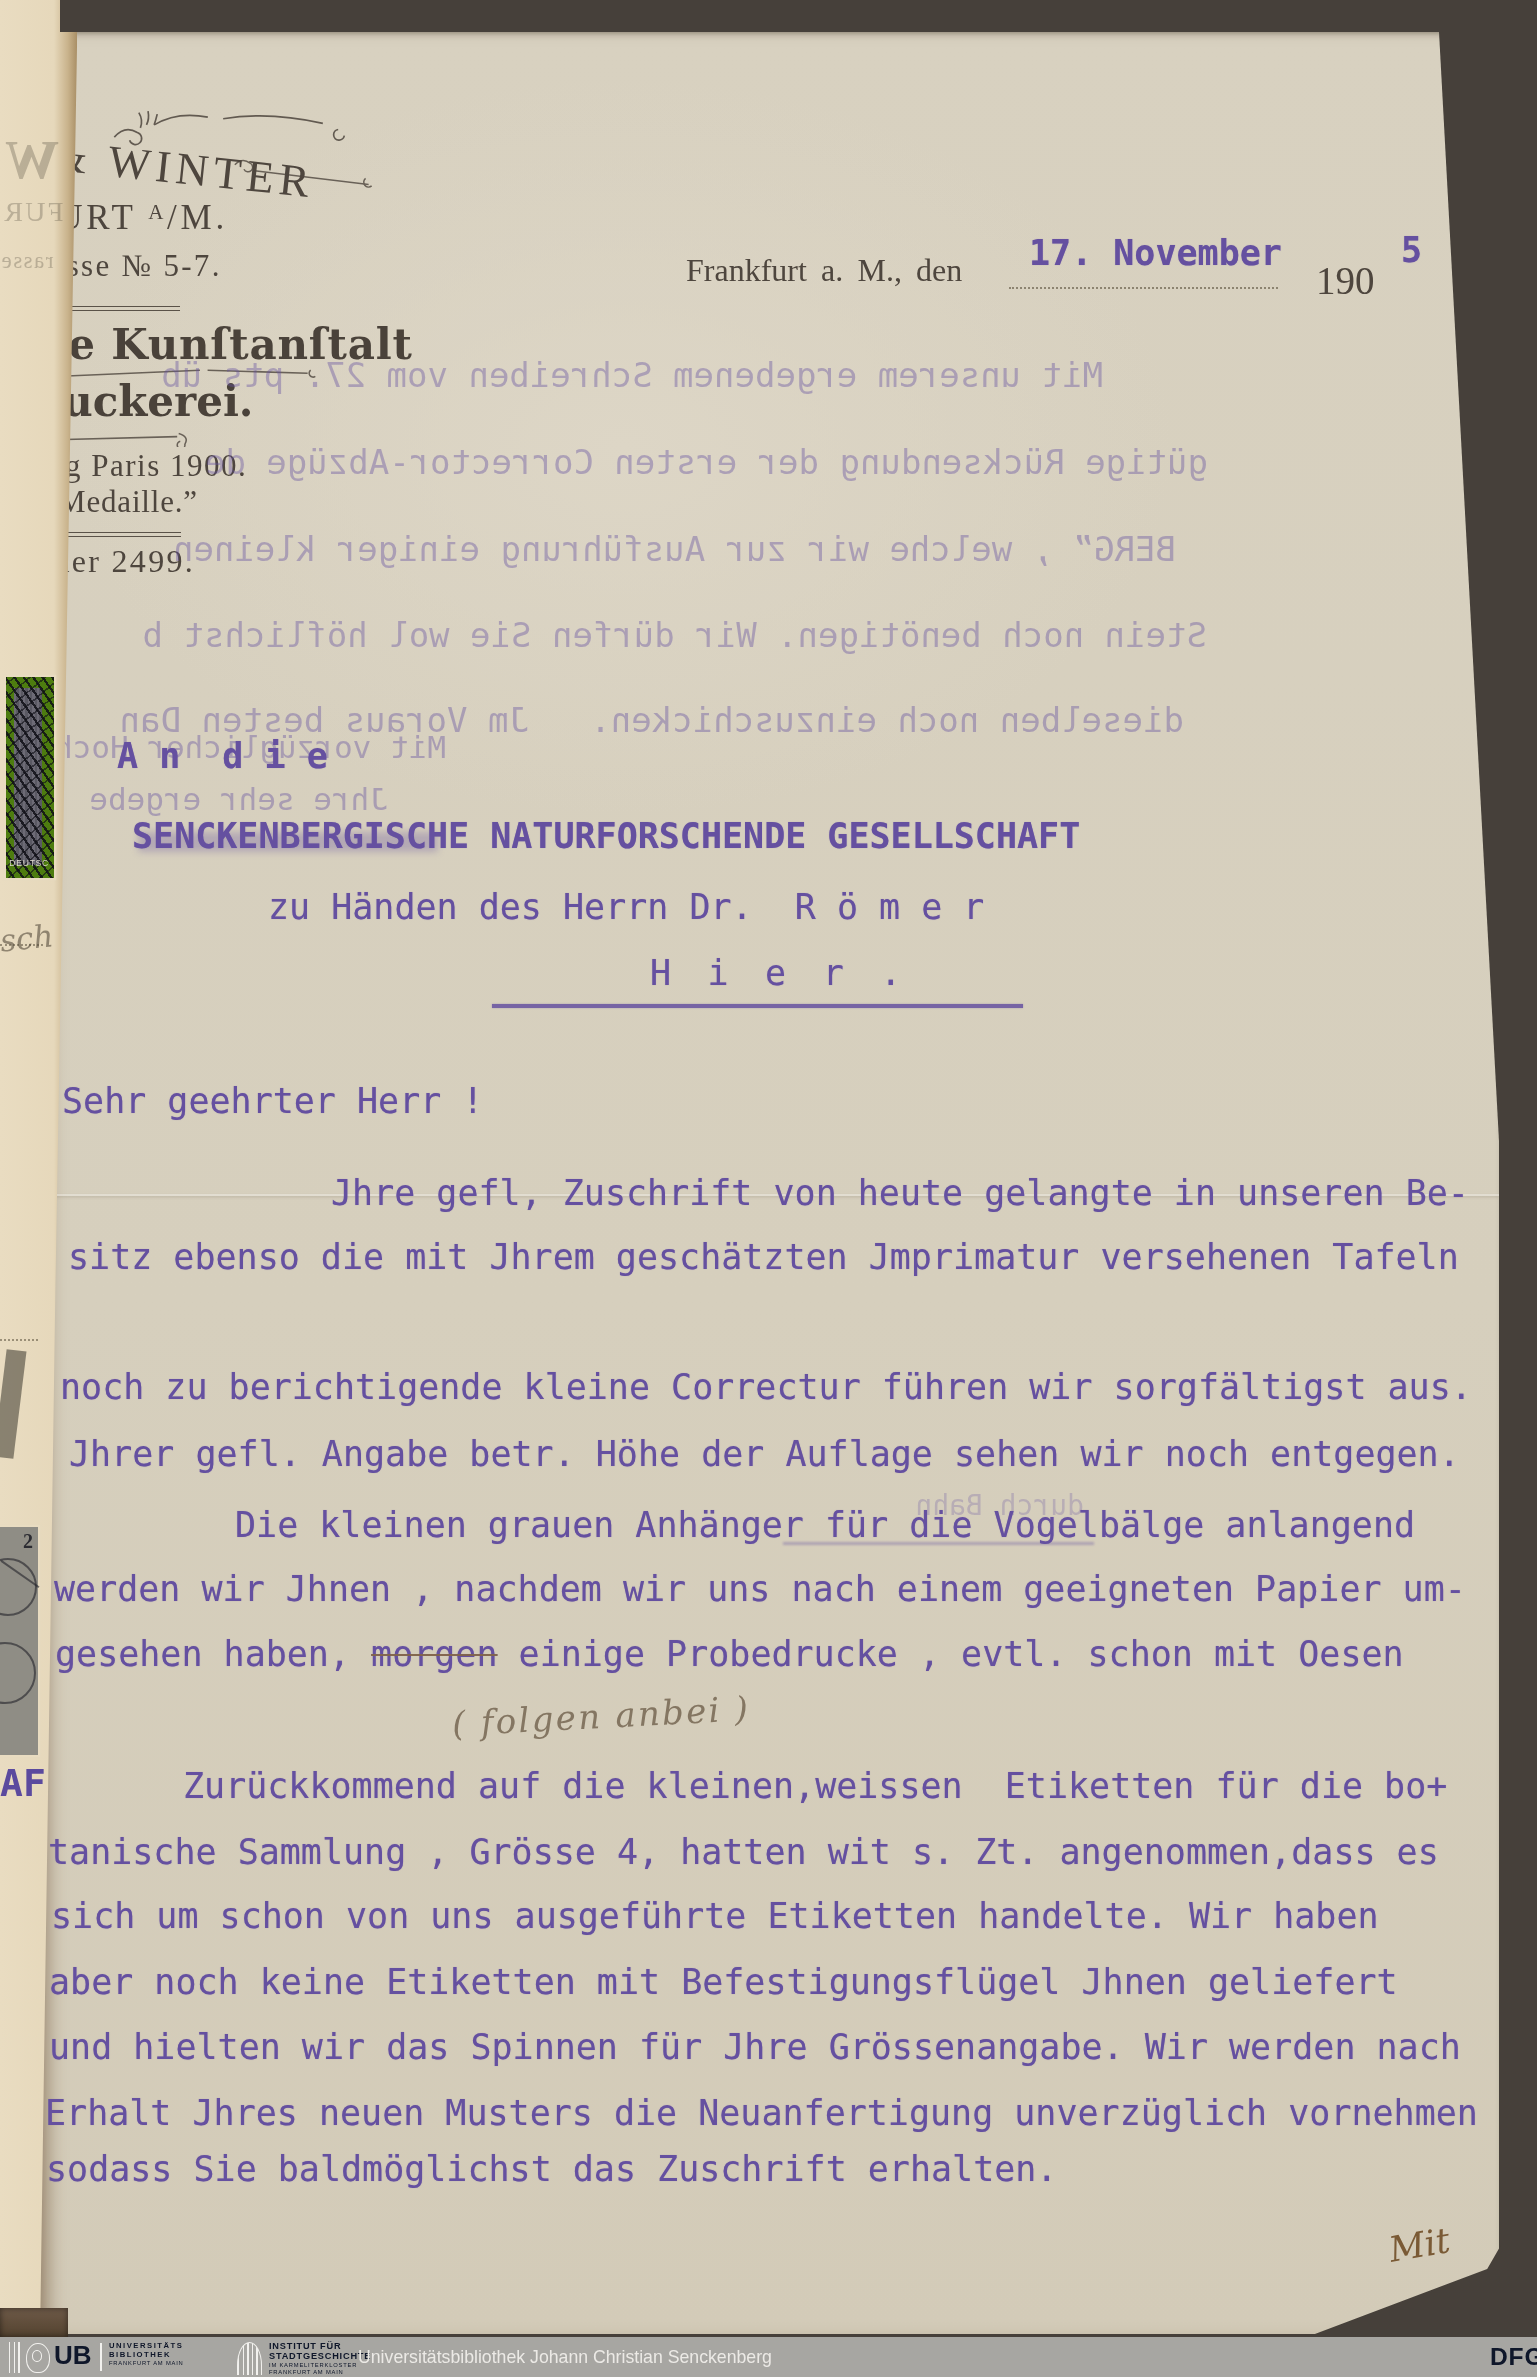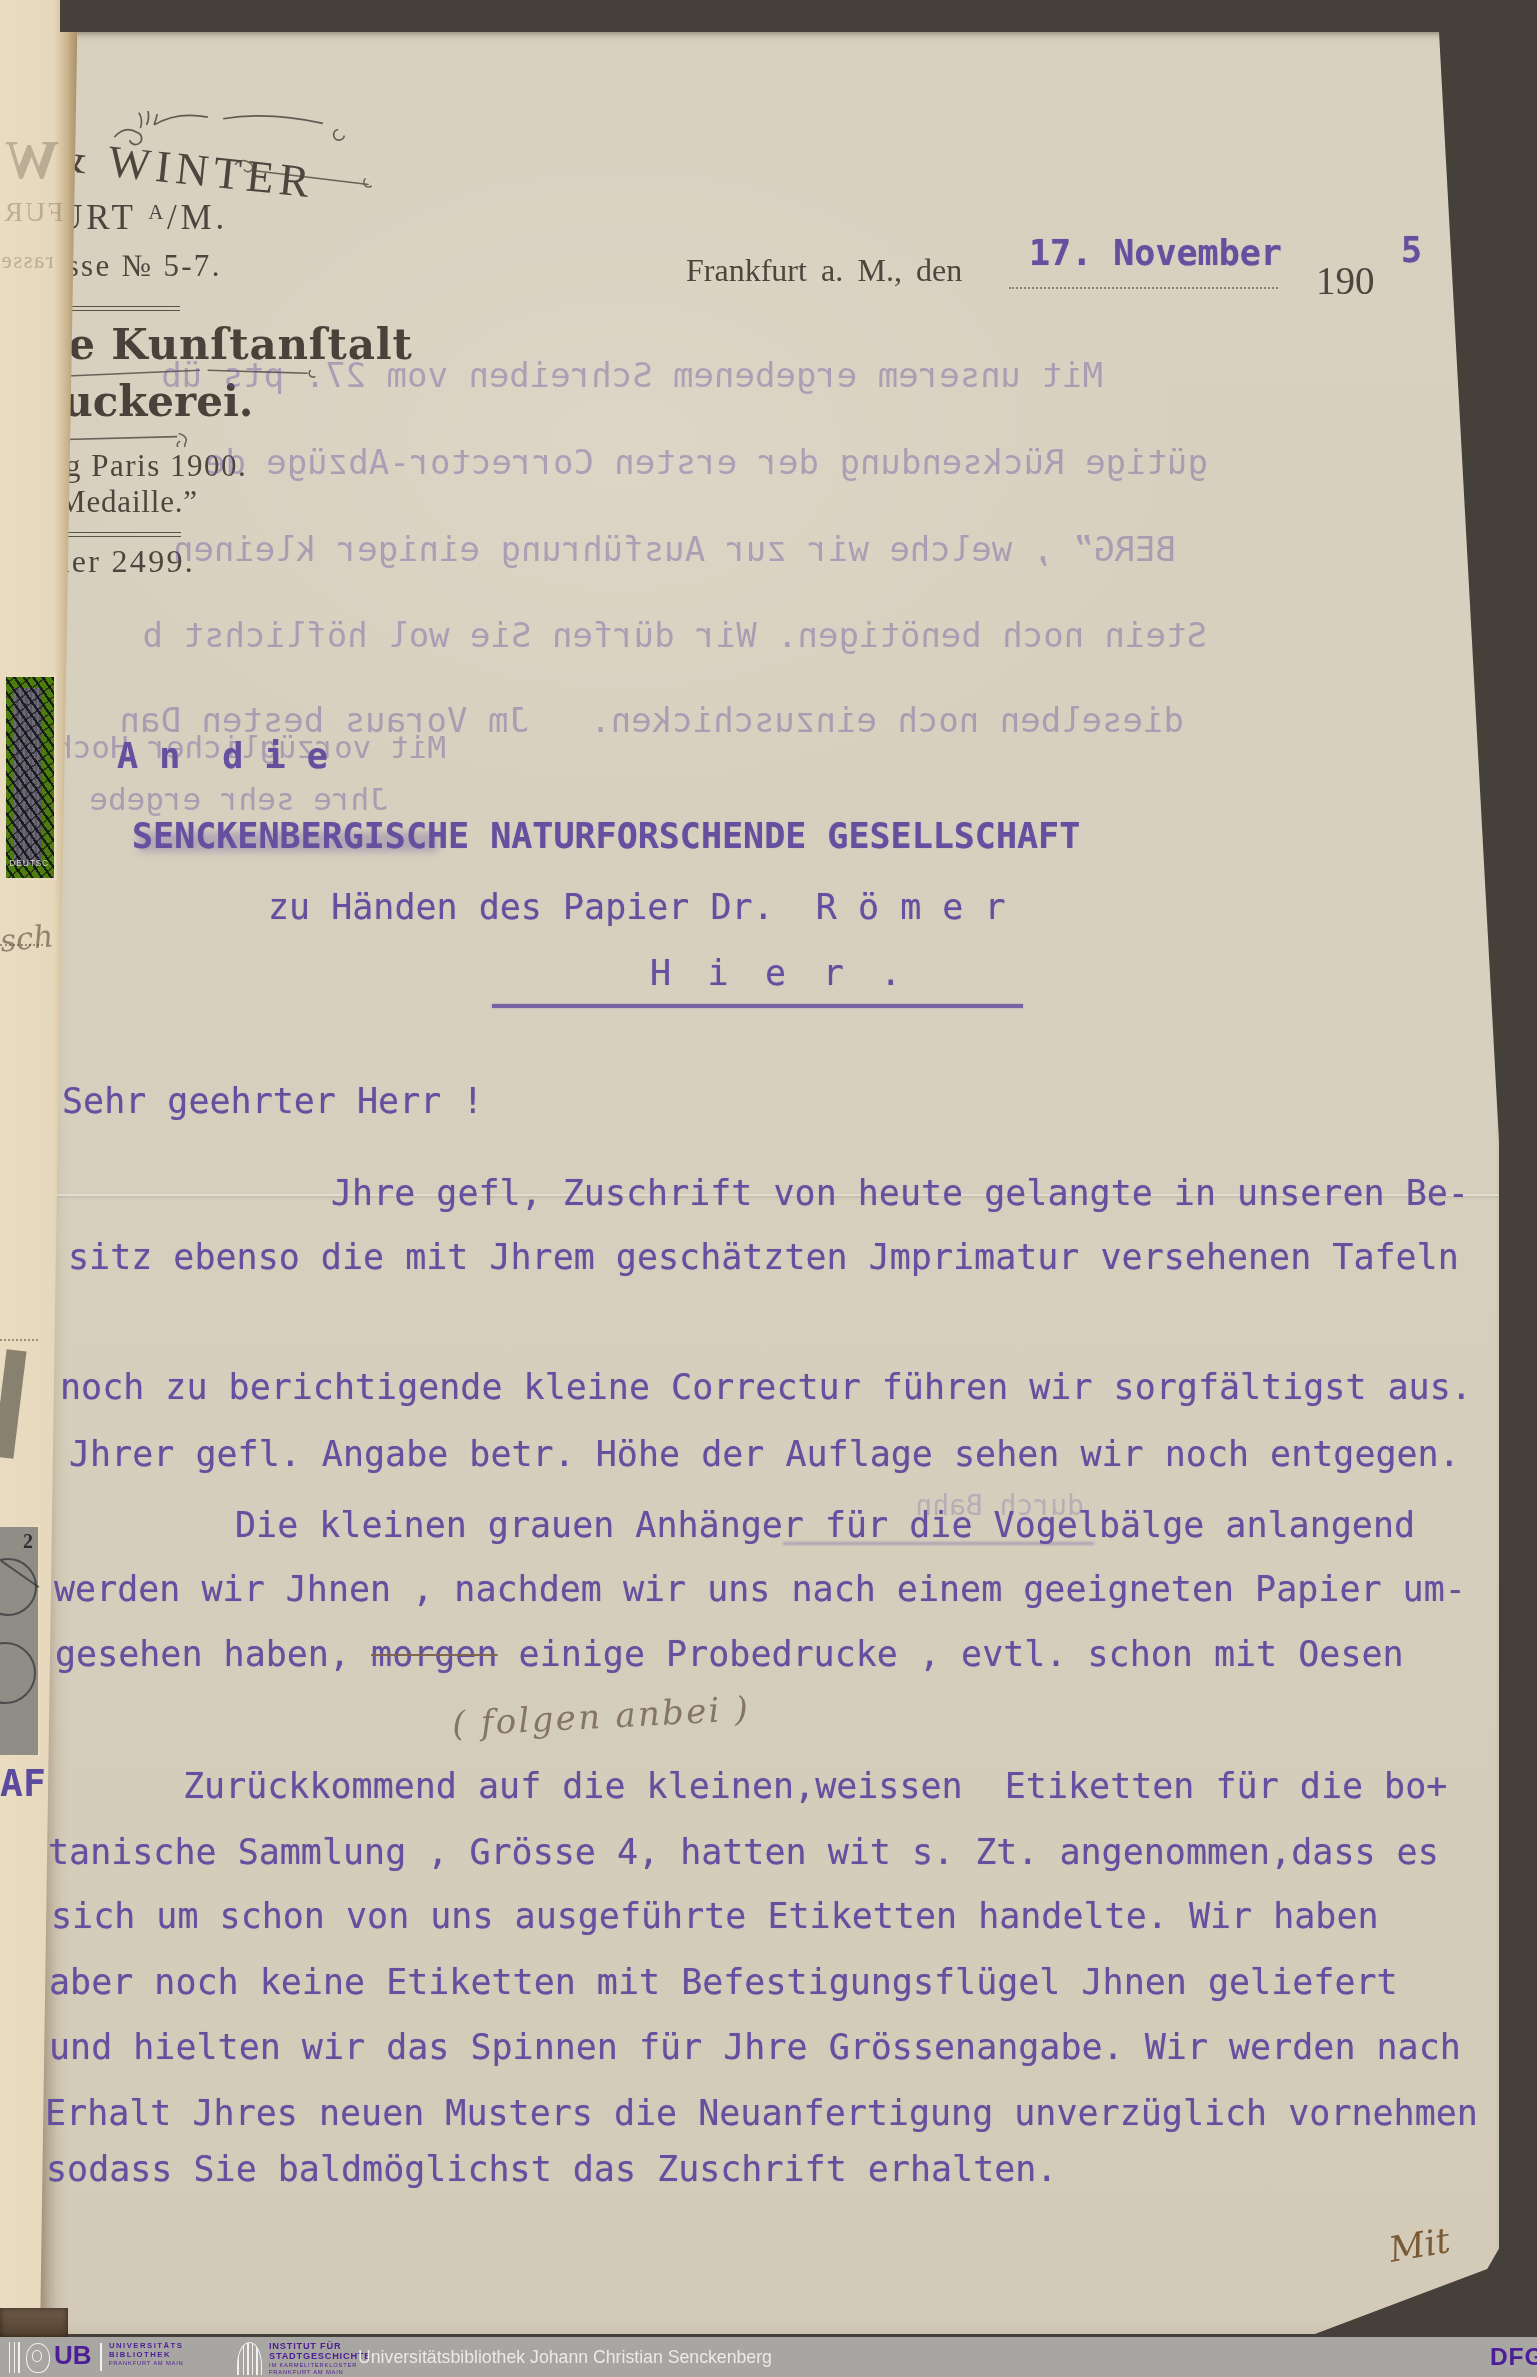--- a/index.html
+++ b/index.html
@@ -43,21 +43,21 @@
           background:repeating-linear-gradient(90deg,#6d6b76 0 2.3px,#5a5963 2.3px 4.6px);}
   .scribble{position:absolute;inset:0;
           background:repeating-linear-gradient(55deg,transparent 0 5.4px,rgba(15,15,22,.85) 5.4px 7.7px),
                      repeating-linear-gradient(-40deg,transparent 0 8.5px,rgba(15,15,22,.6) 8.5px 10px);}
   .stamp2{background:#8f8d85;box-shadow:0 0 0 2.3px rgba(233,220,193,.9);}
   .postmark{position:absolute;border:2.3px solid rgba(35,35,42,.6);border-radius:50%;}
   
   .dark{background:#46403a;}
   
   #bar{position:absolute;left:0;top:2337px;width:1538px;height:40px;background:#a7a6a2;}
-  #bar *{color:#4c1d95;font-family:"Liberation Sans",sans-serif;}
+  #bar *{color:#0f172a;font-family:"Liberation Sans",sans-serif;}
   .cap{font-size:7.7px;font-weight:bold;letter-spacing:1.5px;line-height:1.15;white-space:nowrap;}
   .cap .tiny{font-size:5.8px;letter-spacing:0.8px;font-weight:normal;}
   .vlines{background:repeating-linear-gradient(90deg,#f2f1ee 0 1.5px,transparent 1.5px 4.6px);}
   .arch{background:repeating-linear-gradient(90deg,#f2f1ee 0 1.5px,transparent 1.5px 4.6px);
         border-radius:50% 50% 0 0/70% 70% 0 0;border:1.5px solid #f2f1ee;border-bottom:none;}
   .wood{background:linear-gradient(180deg,#6e5a48 0%,#53422f 100%);
         box-shadow:inset 0 0 6.2px rgba(0,0,0,.5);}
 </style>
 </head>
 <body>
@@ -121,21 +121,21 @@
   <div class="abs mir" style="left:192px;top:529px;width:984px;">BERG” , welche wir zur Ausführung einiger kleinen</div>
   <div class="abs mir" style="left:69px;top:615px;width:1138px;">Stein noch benötigen. Wir dürfen Sie wol höflichst b</div>
   <div class="abs mir" style="left:92px;top:700px;width:1092px;">dieselben noch einzuschicken.   Jm Voraus besten Dan</div>
   <div class="abs mir" style="left:108px;top:729px;width:338px;font-size:31px;">Mit vorzüglicher Hoch</div>
   <div class="abs mir" style="left:150px;top:781px;width:238px;font-size:31px;">Jhre sehr ergebe</div>
   <div class="abs smudge" style="left:138px;top:832px;width:300px;height:20px;"></div>
   <div class="abs mir" style="left:830px;top:1489px;width:254px;font-size:28px;opacity:.65;">durch Bahn</div>
 
   <div class="abs ty tyb" style="left:117px;top:738px;">A n  d i e</div>
   <div class="abs ty tyb" style="left:132px;top:818px;">SENCKENBERGISCHE NATURFORSCHENDE GESELLSCHAFT</div>
-  <div class="abs ty" style="left:268px;top:889px;">zu Händen des Papier Dr.  R ö m e r</div>
+  <div class="abs ty" style="left:268px;top:889px;">zu Händen des Herrn Dr.  R ö m e r</div>
   <div class="abs ty" style="left:650px;top:955px;letter-spacing:7.7px;">H i e r .</div>
   <div class="abs" style="left:492px;top:1004px;width:531px;height:3.8px;background:rgba(101,80,160,.85);box-shadow:0 0 1.5px rgba(101,80,160,.6);"></div>
 
   <div class="abs ty" style="left:62px;top:1083px;">Sehr geehrter Herr !</div>
 
   <div class="abs ty" style="left:331px;top:1175px;">Jhre gefl, Zuschrift von heute gelangte in unseren Be-</div>
   <div class="abs ty" style="left:68px;top:1239px;">sitz ebenso die mit Jhrem geschätzten Jmprimatur versehenen Tafeln</div>
   <div class="abs ty" style="left:60px;top:1369px;">noch zu berichtigende kleine Correctur führen wir sorgfältigst aus.</div>
   <div class="abs ty" style="left:69px;top:1436px;">Jhrer gefl. Angabe betr. Höhe der Auflage sehen wir noch entgegen.</div>
 

